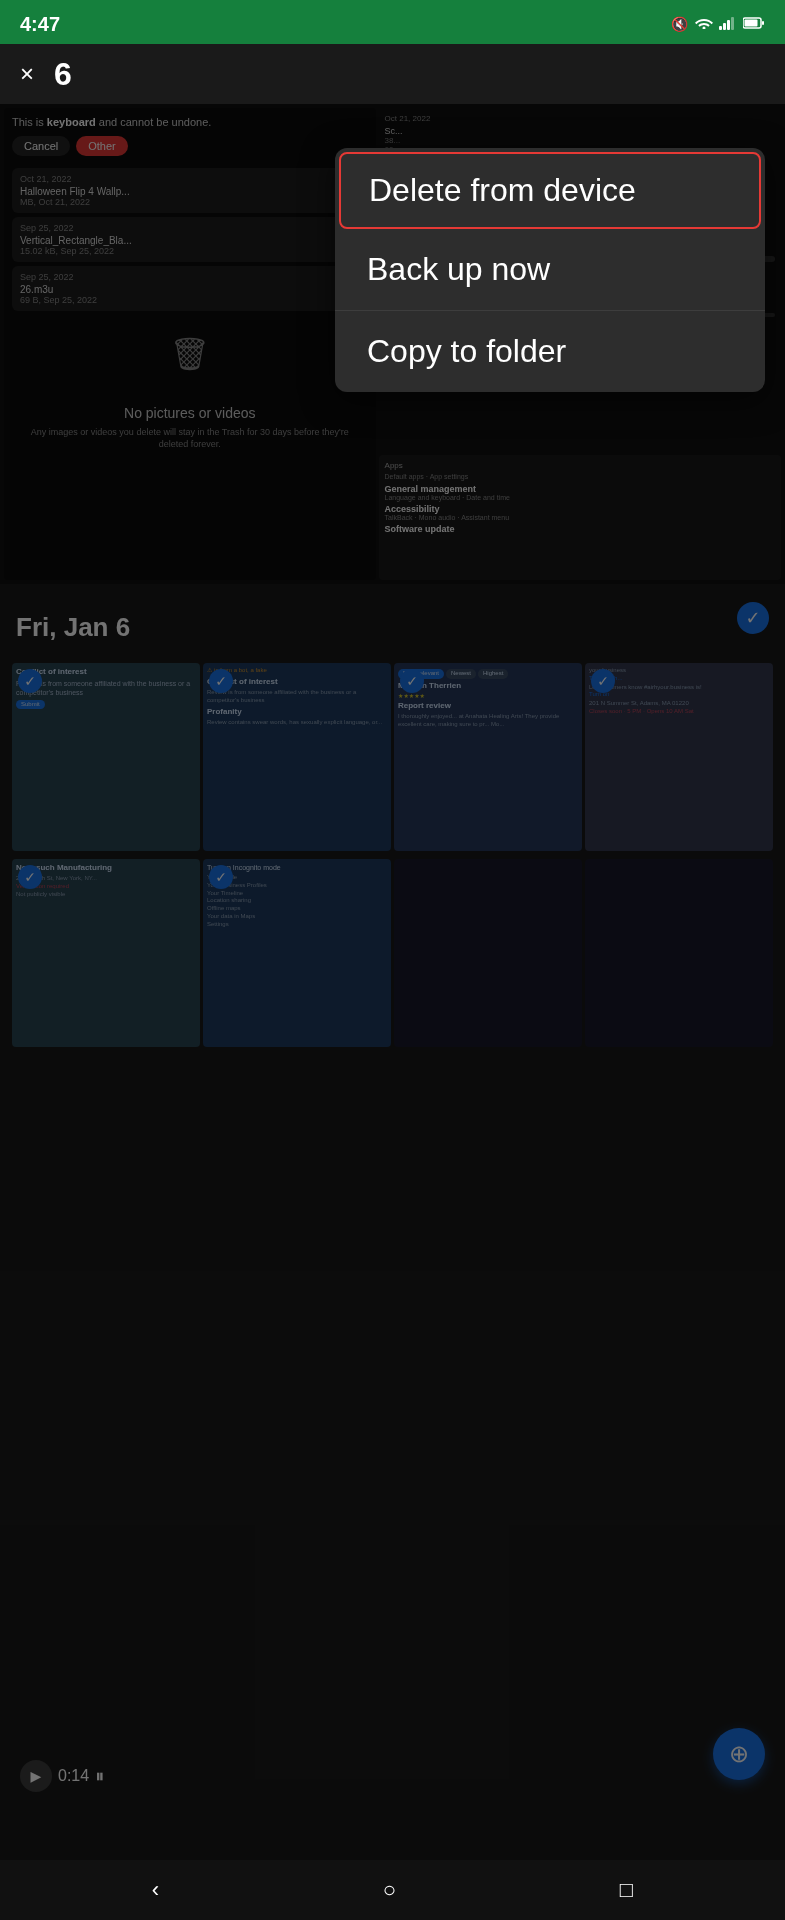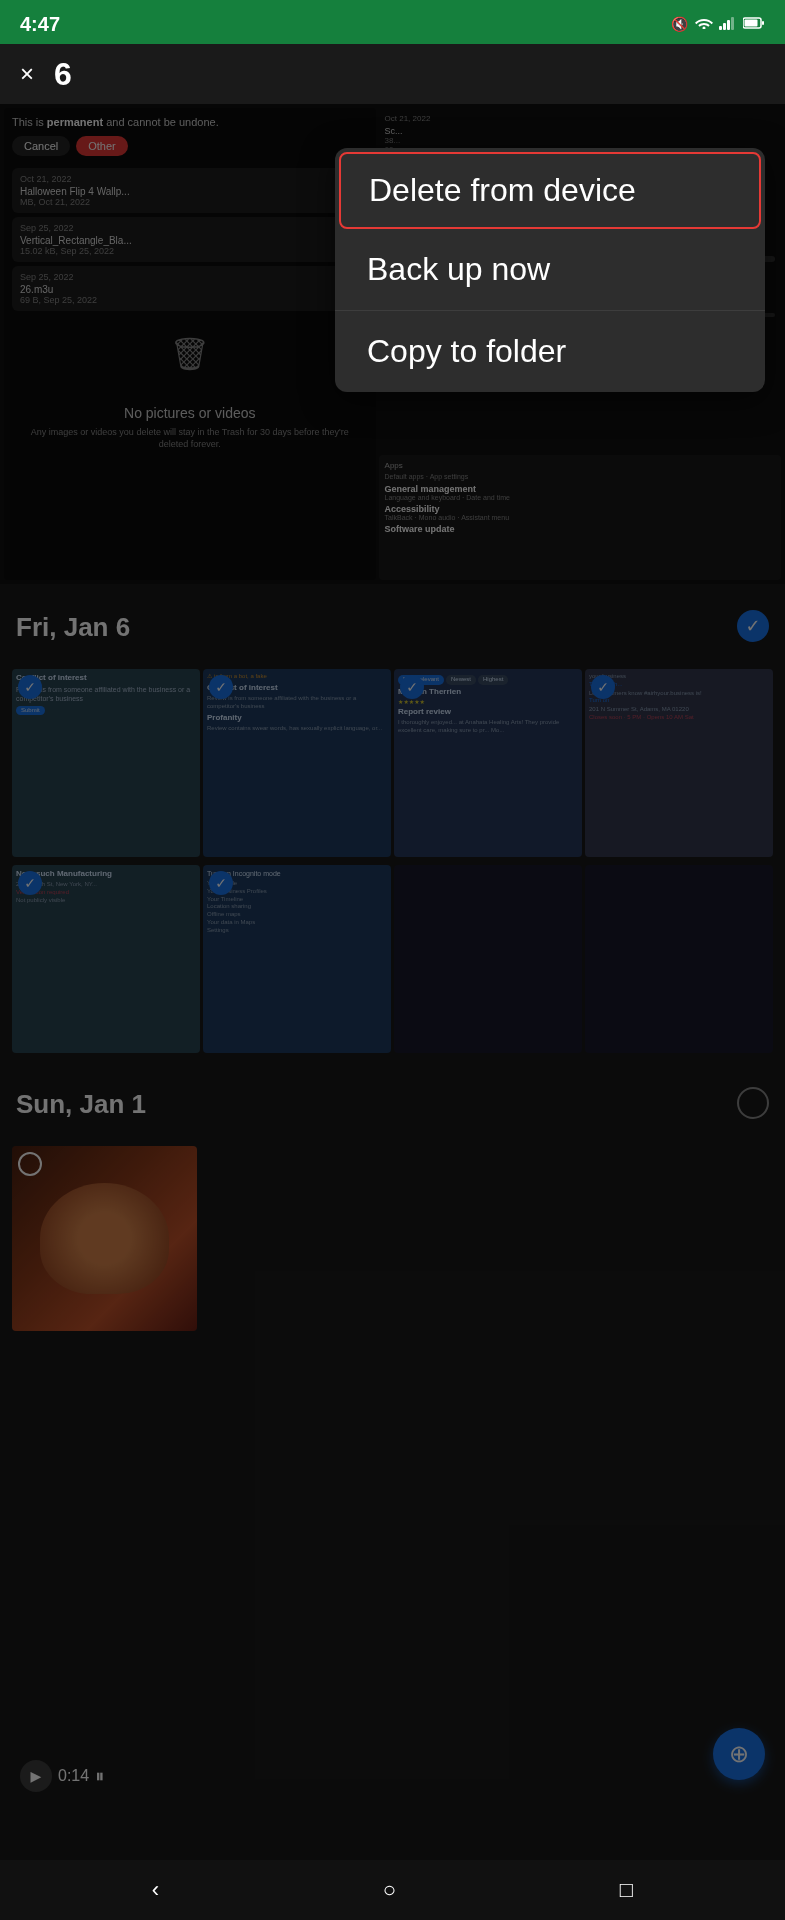--- a/index.html
+++ b/index.html
@@ -74,22 +74,21 @@
       top: 0;
       left: 0;
       width: 100%;
       height: 100%;
       background: #1a1a1a;
       overflow: hidden;
     }
     .section-header {
       display: flex;
       justify-content: space-between;
-      align-items: center;
-      padding: 8px 4px 20px;
+      padding: 8px 4px 14px;
     }
     .section-check {
       width: 32px;
       height: 32px;
       border-radius: 50%;
       background: #1a73e8;
       display: flex;
       align-items: center;
       justify-content: center;
       color: #fff;
@@ -464,21 +463,21 @@
 <div class="main-content">
 
   <div class="gallery-bg">
 
     <div class="top-section">
       <div style="display:flex; gap:3px; padding:4px; height:100%;">
 
         <div style="width:48%; background:#0d0d0d; padding:8px; border-radius:4px; overflow:hidden;">
           <div class="delete-dialog-bg" style="position:relative; width:100%; background:transparent; padding:0;">
             <div class="warning-text">
-              This is <strong>permanent</strong> and cannot be undone.
+              This is <strong>keyboard</strong> and cannot be undone.
             </div>
             <div class="dialog-btns">
               <button class="btn-cancel">Cancel</button>
               <button class="btn-delete">Other</button>
             </div>
           </div>
           <div style="margin-top:12px;">
             <div class="file-item">
               <div class="date-label">Oct 21, 2022</div>
               <div class="file-name">Halloween Flip 4 Wallp...</div>
@@ -647,33 +646,20 @@
             <div style="font-size:6px; color:#aaa;">Offline maps</div>
             <div style="font-size:6px; color:#aaa;">Your data in Maps</div>
             <div style="font-size:6px; color:#aaa;">Settings</div>
           </div>
         </div>
         <div class="photo-cell" style="background:#1a1a2a;"></div>
         <div class="photo-cell" style="background:#1a1a2a;"></div>
       </div>
     </div>
 
-    <div class="date-section">
-      <div class="section-header">
-        <span class="date-label-large">Sun, Jan 1</span>
-        <div class="section-check-empty"></div>
-      </div>
-
-      <div style="display:flex; gap:3px;">
-        <div style="position:relative;">
-          <div class="food-photo"></div>
-          <div class="check-indicator-empty"></div>
-        </div>
-      </div>
-    </div>
 
 
   </div>
 
   <div class="overlay"></div>
 
   <div class="context-menu">
     <div class="menu-item highlighted" style="border: 2px solid #e53935; background: #2d2d2d;">
       <span>Delete from device</span>
     </div>

